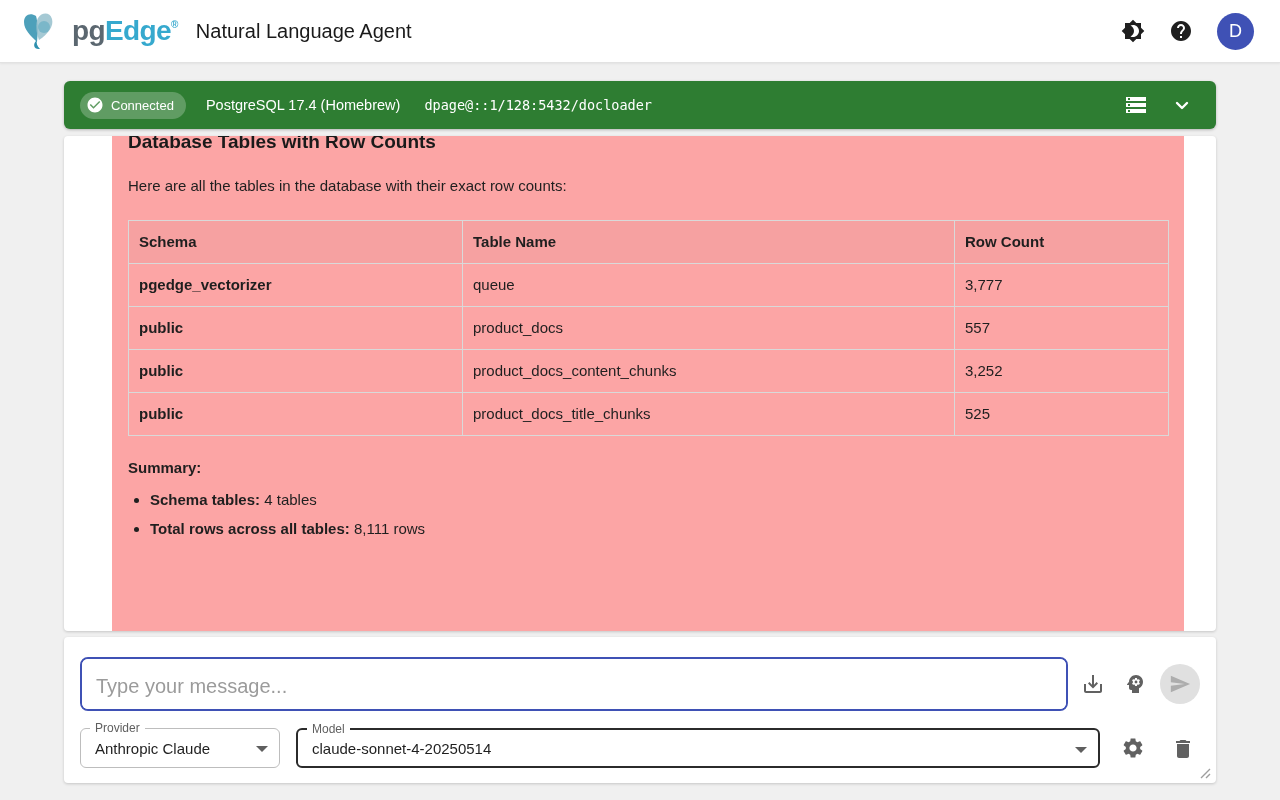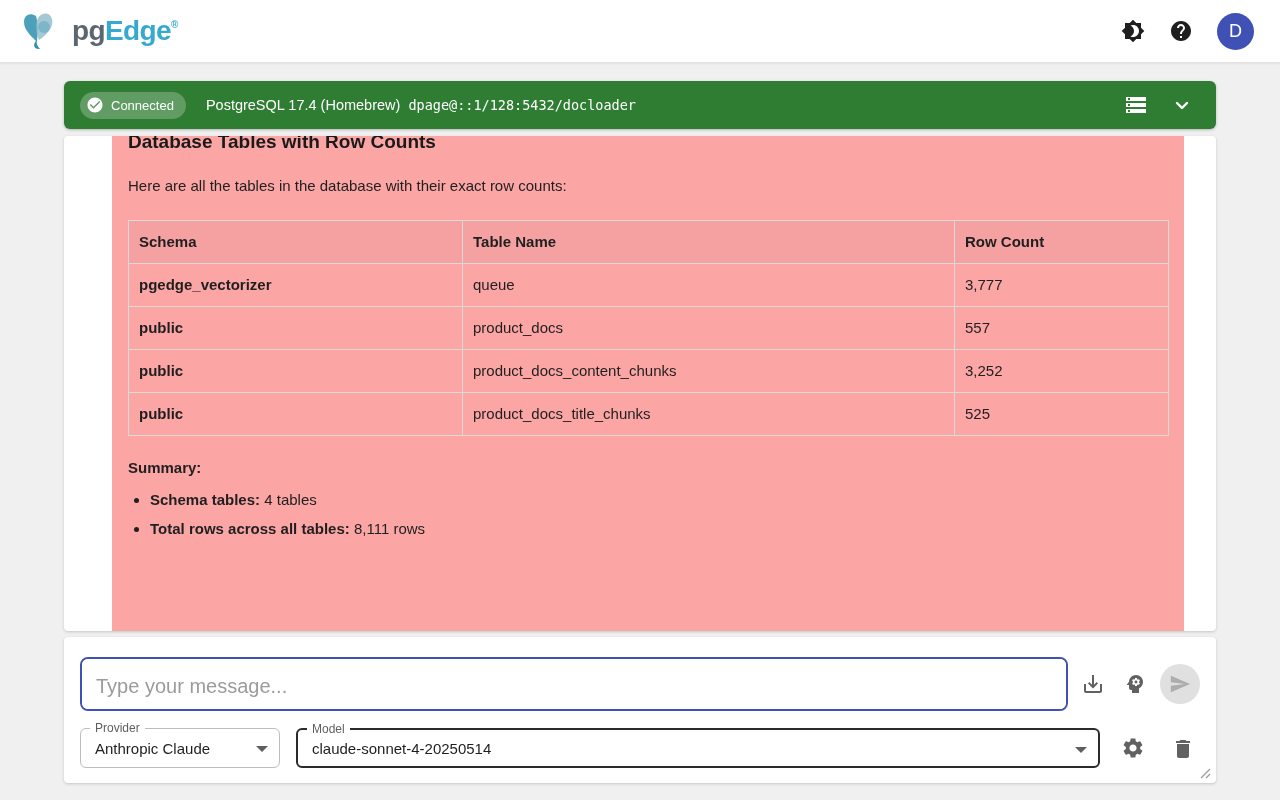--- a/index.html
+++ b/index.html
@@ -42,21 +42,21 @@
     box-shadow:0 1px 3px rgba(0,0,0,0.25);
     display:flex; align-items:center; padding:0 22px 0 16px; color:#fff;
   }
   .conn-chip {
     display:flex; align-items:center; gap:7px;
     background:rgba(255,255,255,0.24); border-radius:14px;
     height:27px; padding:0 12px 0 6px; font-size:13px;
   }
   .conn-chip svg { width:18px; height:18px; }
   .conn-server { font-size:14.5px; margin-left:20px; }
-  .conn-dsn { font-family:"DejaVu Sans Mono","Liberation Mono",monospace; font-size:13.5px; margin-left:8px;text-align:center; }
+  .conn-dsn { font-family:"DejaVu Sans Mono","Liberation Mono",monospace; font-size:13.5px; margin-left:24px;text-align:center; }
   .conn-actions { margin-left:auto; display:flex; align-items:center; gap:22px; }
   .conn-actions svg { display:block; }
 
   
   .chat-card {
     position:absolute; left:64px; top:136px; width:1152px; height:495px;
     background:#ffffff; border-radius:4px;
     box-shadow:0 1px 3px rgba(0,0,0,0.18);
     overflow:hidden;
   }
@@ -142,20 +142,21 @@
       <path d="M16 8 C20 2 28 2 30 9 C32 16 26 24 17 30 C14 22 13 14 16 8 Z" fill="#8fbcc9" opacity="0.8"></path>
       <path d="M15 30 C10 34 12 40 18 39 C15 36 14 33 15 30 Z" fill="#2e8fae"></path>
       <circle cx="22" cy="17" r="6" fill="#5aa7bf" opacity="0.55"></circle>
     </svg>
     <span class="logo-text">
       <span class="logo-pg">pg</span>
         <span class="logo-edge">Edge</span>
         <span class="logo-reg">®</span>
     </span>
   </div>
+  <h1 class="app-title">Natural Language Agent</h1>
   <div class="header-actions">
     <button class="icon-btn">
       <svg viewBox="0 0 24 24" fill="#1f1f1f">
         <path d="M20 8.69V4h-4.69L12 .69 8.69 4H4v4.69L.69 12 4 15.31V20h4.69L12 23.31 15.31 20H20v-4.69L23.31 12 20 8.69zM12 18c-.89 0-1.74-.2-2.5-.55C11.56 16.5 13 14.42 13 12s-1.44-4.5-3.5-5.45C10.26 6.2 11.11 6 12 6c3.31 0 6 2.69 6 6s-2.69 6-6 6z"></path>
       </svg>
     </button>
     <button class="icon-btn">
       <svg viewBox="0 0 24 24" fill="#1f1f1f" fill-rule="evenodd">
         <path d="M12 2C6.48 2 2 6.48 2 12s4.48 10 10 10 10-4.48 10-10S17.52 2 12 2zm1 17h-2v-2h2v2zm2.07-7.75l-.9.92C13.45 12.9 13 13.5 13 15h-2v-.5c0-1.1.45-2.1 1.17-2.83l1.24-1.26c.37-.36.59-.86.59-1.41 0-1.1-.9-2-2-2s-2 .9-2 2H8c0-2.21 1.79-4 4-4s4 1.79 4 4c0 .88-.36 1.68-.93 2.25z"></path>
       </svg>

